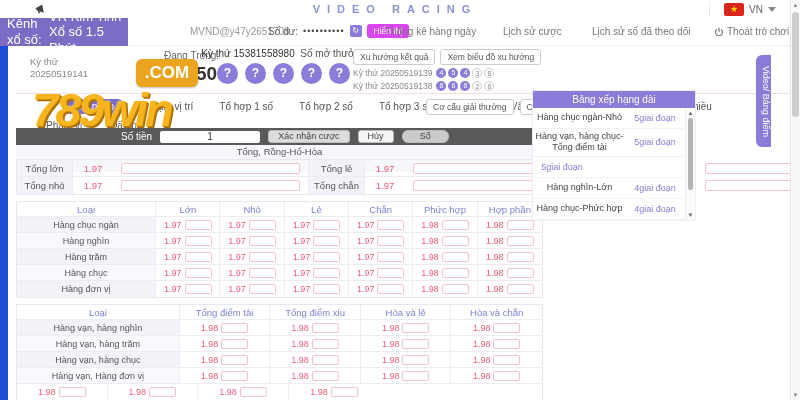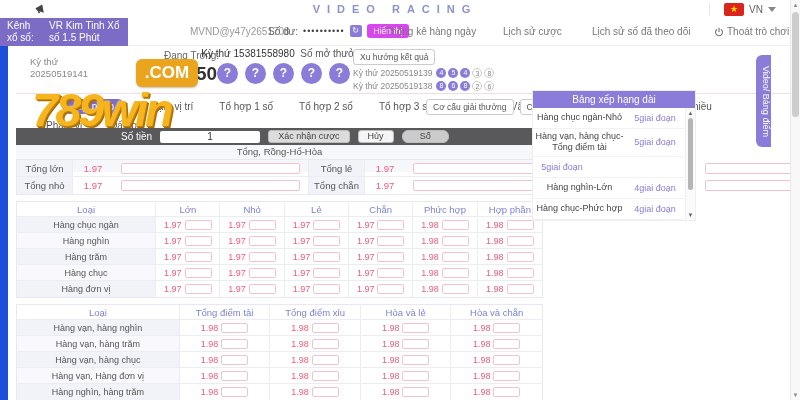--- a/index.html
+++ b/index.html
@@ -17,21 +17,21 @@
   .flag { width:20px; height:13px; background:#da251d; border-radius:2px; color:#ffd400;
     font-size:9px; line-height:13px; text-align:center; }
   .caret { width:0; height:0; border-left:4px solid transparent; border-right:4px solid transparent;
     border-top:5px solid #888; }
   .langtxt { color:#666; font-size:10px; }
 
   
   .navbar { position:absolute; top:18px; left:0; width:790px; height:28px; background:#fff;
     border-bottom:1px solid #f0f0f0; }
   .channel { position:absolute; left:0; top:0; width:128px; height:28px; background:#7d6cc6;
-    color:#fff; display:flex; align-items:center; gap:6px; padding:2px 4px 2px 7px; font-size:10px; }
+    color:#fff; display:flex; align-items:center; gap:6px; padding:2px 4px 2px 7px; font-size:13px; }
   .channel .clabel { flex:0 0 36px; line-height:1.2; }
   .channel .cname { flex:1; line-height:1.2; }
   .account { position:absolute; left:190px; top:8px; color:#999; font-size:10px; }
   .balance { position:absolute; left:268px; top:6px; display:flex; align-items:center; gap:5px; }
   .balance .blabel { color:#666; }
   .dots { color:#444; font-size:9px; letter-spacing:1px; }
   .bicon { width:12px; height:12px; background:#8a7cd8; border-radius:2px; color:#fff;
     font-size:8px; line-height:12px; text-align:center; }
   .showbtn { background:#d946ef; color:#fff; border:none; border-radius:3px;
     font-size:8.5px; padding:2px 7px; }
@@ -215,20 +215,21 @@
           <span class="qball">?</span>
           <span class="qball">?</span>
           <span class="qball">?</span>
           <span class="qball">?</span>
         </div>
     </div>
 
     <div class="drawright">
       <div class="tbtns">
         <button class="tbtn">Xu hướng kết quả</button>
+        <button class="tbtn">Xem biểu đồ xu hướng</button>
       </div>
       <div id="history">
           <div class="hline">
             <span class="hperiod">Kỳ thứ 20250519139</span>
             <span class="hball">4</span>
             <span class="hball">5</span>
             <span class="hball">4</span>
             <span class="htail">3</span>
             <span class="htail">8</span>
           </div>
@@ -576,21 +577,20 @@
         <div class="tdcell" style="flex: 0 0 17.25%;">
           <span class="todds">1.98</span>
           <input class="tinput" style="">
         </div>
         <div class="tdcell" style="flex: 0 0 17.25%;">
           <span class="todds">1.98</span>
           <input class="tinput" style="">
         </div>
       </div>
       <div class="throw tbody-row">
-        <div class="tlabel alt1" style="flex: 0 0 31%;">Hàng nghìn, hàng trăm</div>
         <div class="tdcell" style="flex: 0 0 17.25%;">
           <span class="todds">1.98</span>
           <input class="tinput" style="">
         </div>
         <div class="tdcell" style="flex: 0 0 17.25%;">
           <span class="todds">1.98</span>
           <input class="tinput" style="">
         </div>
         <div class="tdcell" style="flex: 0 0 17.25%;">
           <span class="todds">1.98</span>

